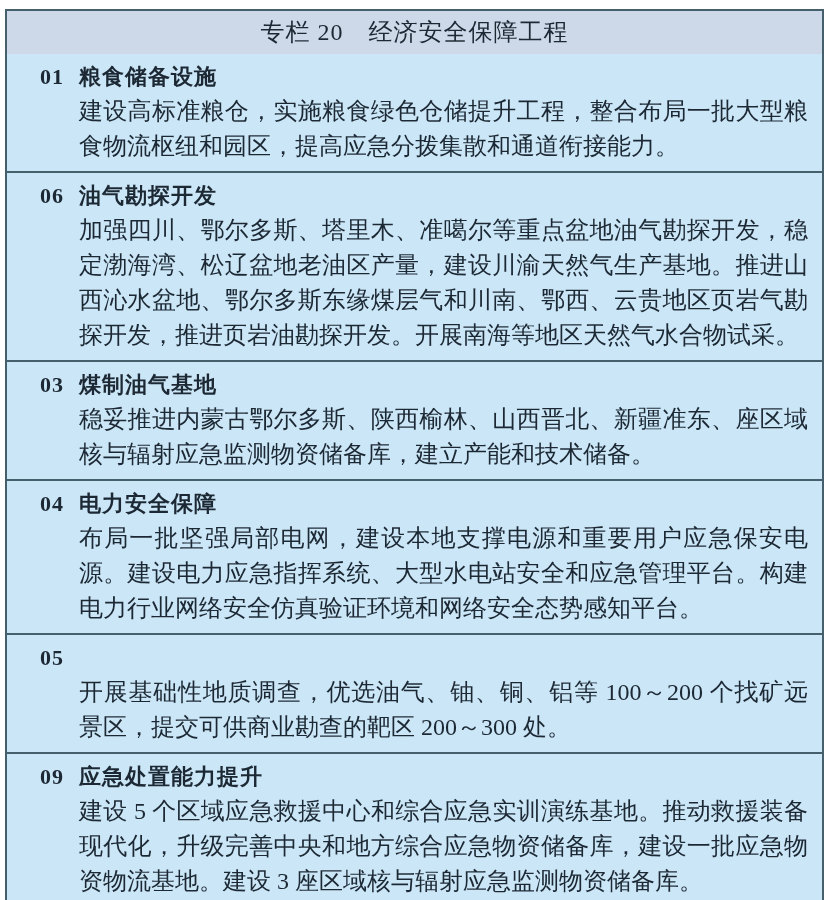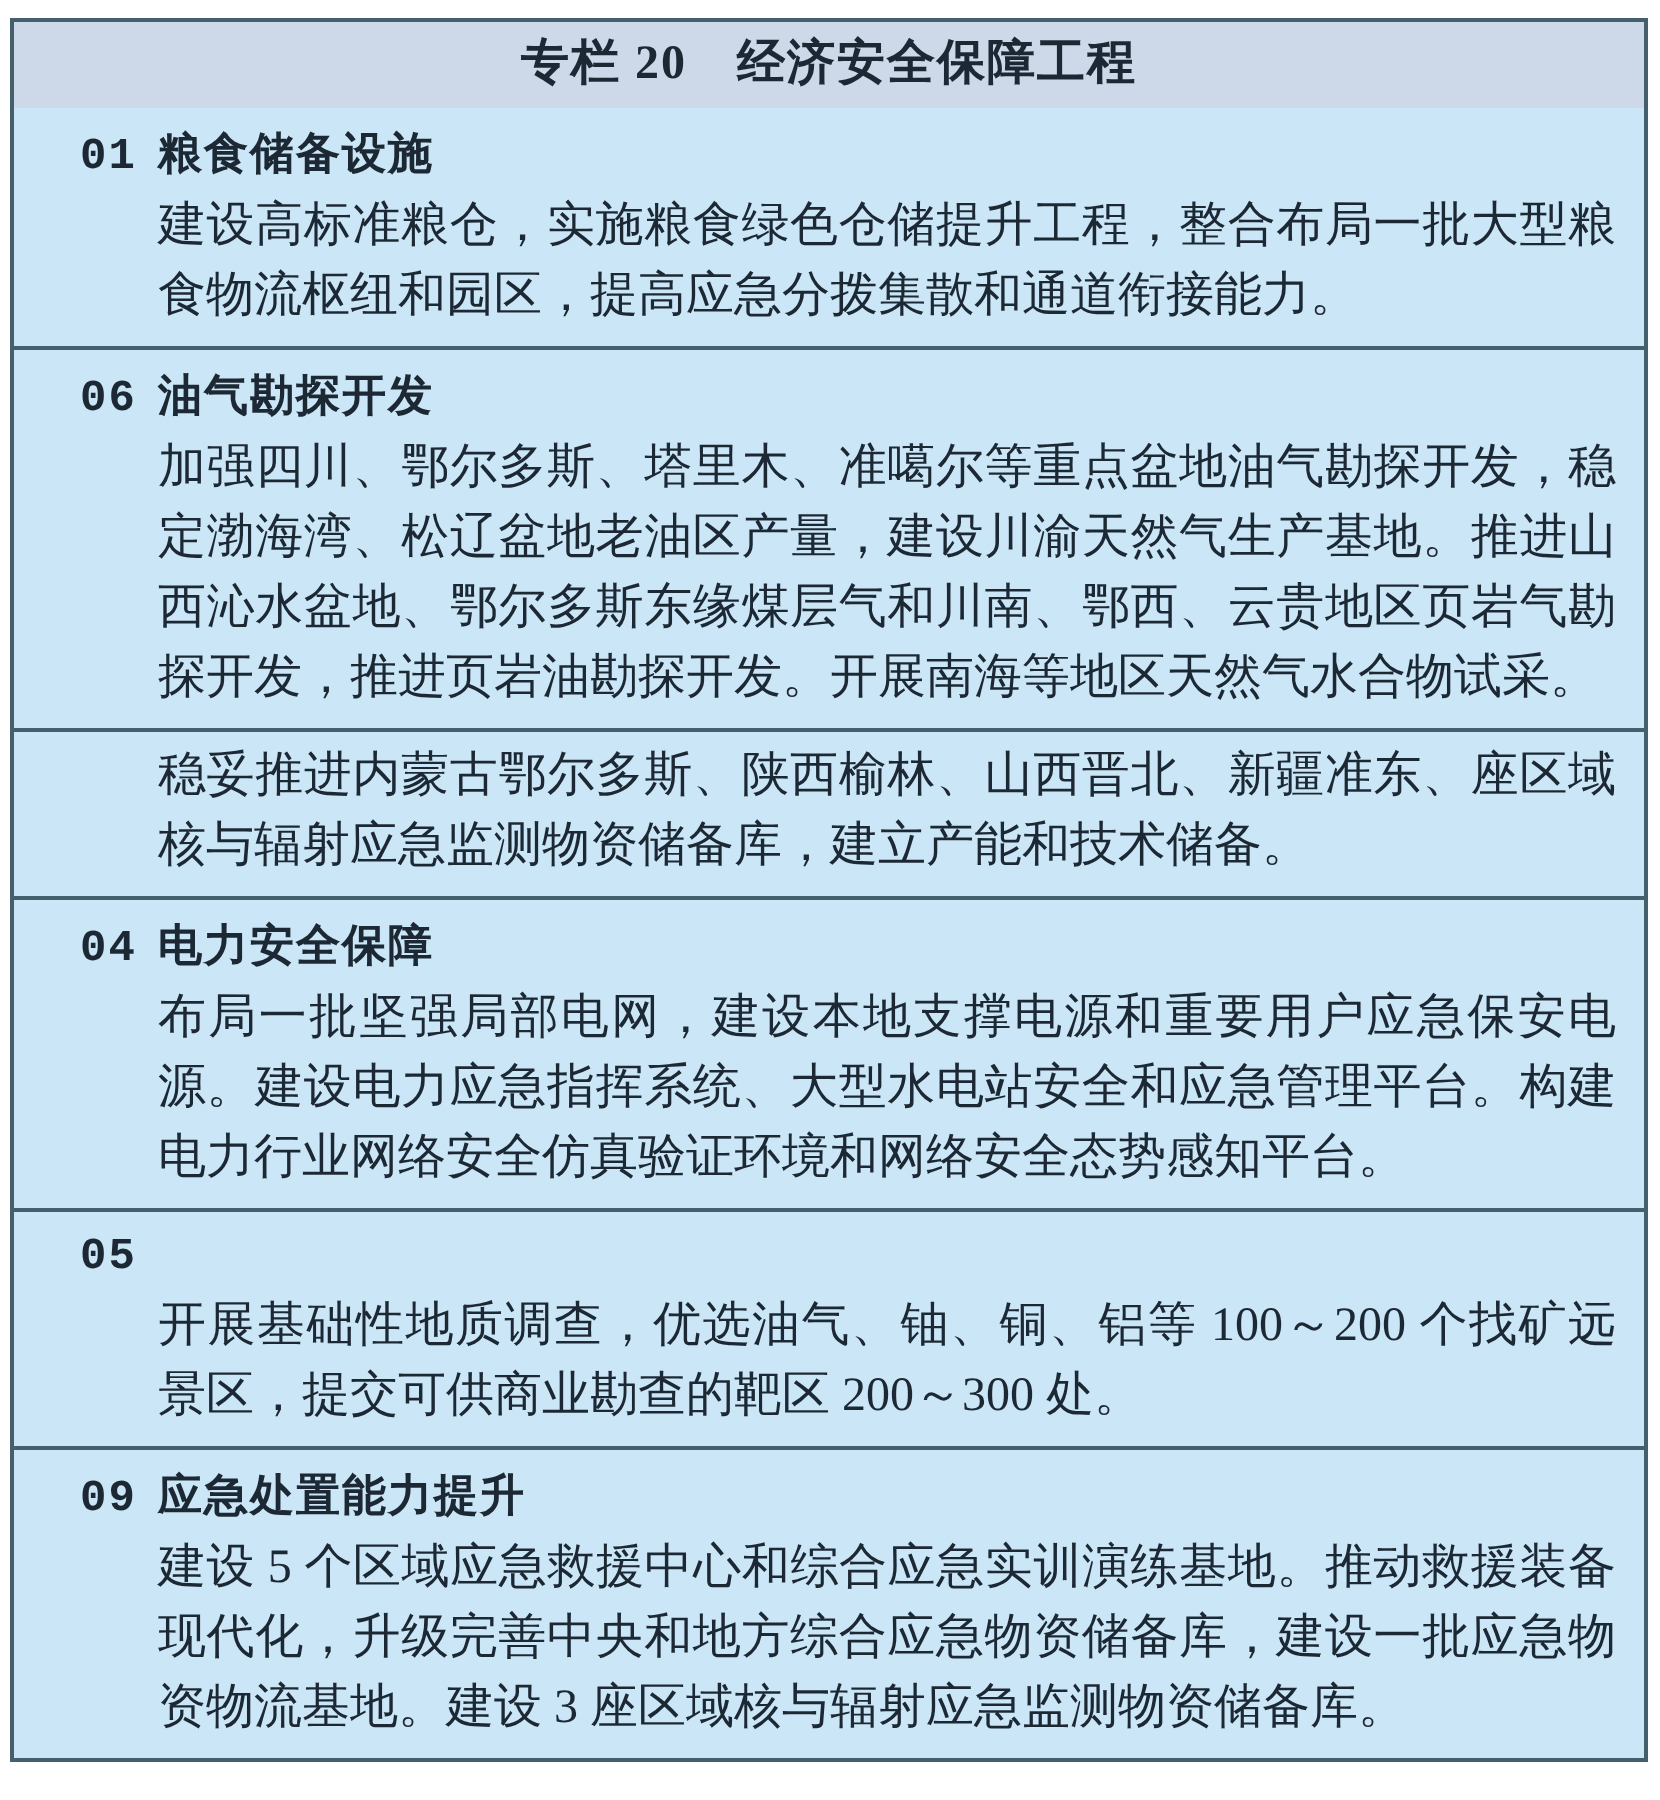--- a/index.html
+++ b/index.html
@@ -21,21 +21,21 @@
   .panel {
     position: absolute;
     left: 5px;
     top: 9px;
     width: 819px;
     border: 2px solid var(--border);
   }
   .panel-header {
     background: var(--header-bg);
     text-align: center;
-    font-weight: bold;
+    font-weight: normal;
     font-size: 24px;
     line-height: 26px;
     padding: 8px 0 9px 0;
     letter-spacing: 1px;
   }
   .section {
     background: var(--section-bg);
     padding: 5px 14px 7px 33px;
     border-top: 2px solid var(--border);
   }
@@ -43,21 +43,20 @@
     display: flex;
     align-items: baseline;
     font-weight: bold;
     font-size: 22px;
     line-height: 35px;
   }
   .section-num {
     flex: 0 0 39px;
     font-weight: bold;
     letter-spacing: 1px;
-    font-family: Liberation Mono, monospace;
   }
   .section-title {
     letter-spacing: 1px;
   }
   .section-body {
     margin: 0 0 0 39px;
     font-size: 24px;
     line-height: 35px;
     text-align: justify;
     text-align-last: left;
@@ -79,20 +78,24 @@
 
   <div class="section">
     <div class="section-heading">
       <span class="section-num">06</span>
       <span class="section-title">油气勘探开发</span>
     </div>
     <p class="section-body">加强四川、鄂尔多斯、塔里木、准噶尔等重点盆地油气勘探开发，稳定渤海湾、松辽盆地老油区产量，建设川渝天然气生产基地。推进山西沁水盆地、鄂尔多斯东缘煤层气和川南、鄂西、云贵地区页岩气勘探开发，推进页岩油勘探开发。开展南海等地区天然气水合物试采。</p>
   </div>
 
   <div class="section">
+    <div class="section-heading">
+      <span class="section-num">03</span>
+      <span class="section-title">煤制油气基地</span>
+    </div>
     <p class="section-body">稳妥推进内蒙古鄂尔多斯、陕西榆林、山西晋北、新疆准东、座区域核与辐射应急监测物资储备库，建立产能和技术储备。</p>
   </div>
 
   <div class="section">
     <div class="section-heading">
       <span class="section-num">04</span>
       <span class="section-title">电力安全保障</span>
     </div>
     <p class="section-body">布局一批坚强局部电网，建设本地支撑电源和重要用户应急保安电源。建设电力应急指挥系统、大型水电站安全和应急管理平台。构建电力行业网络安全仿真验证环境和网络安全态势感知平台。</p>
   </div>

